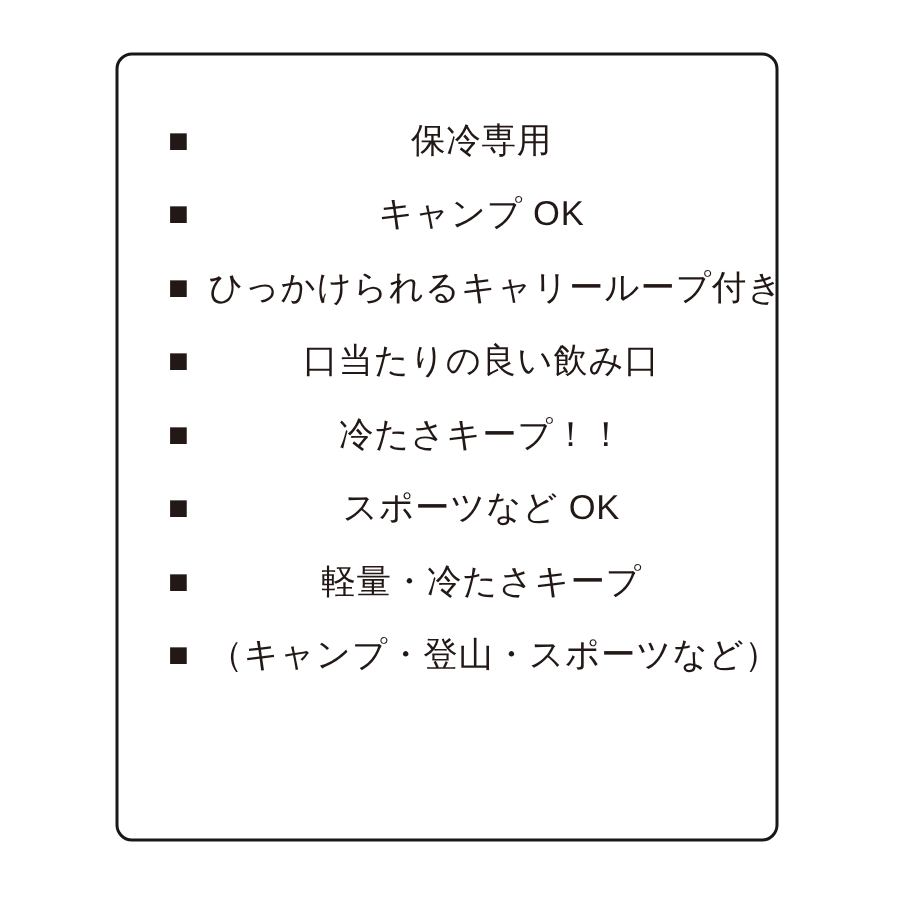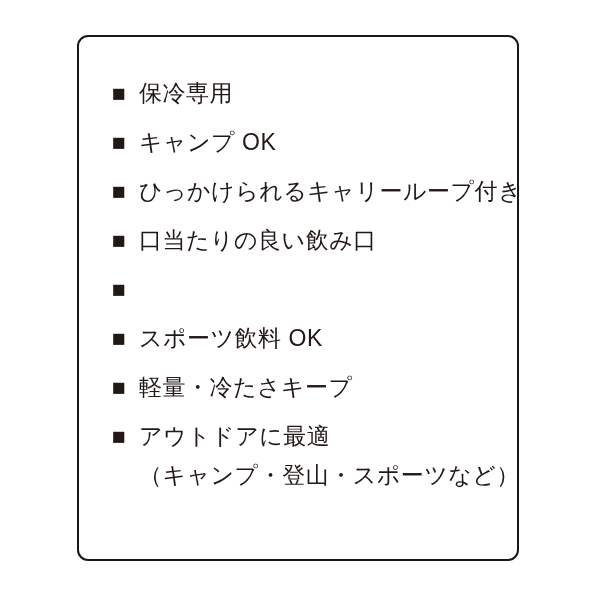--- a/index.html
+++ b/index.html
@@ -39,20 +39,21 @@
     flex: 0 0 27px;
     width: 27px;
     color: #221815;
   }
   .feature-text {
     flex: 1 1 auto;
     min-width: 0;
   }
   .feature-line {
     white-space: nowrap;
+    text-align: center;
   }
 </style>
 </head>
 <body>
 
 <div class="feature-box">
 
   <div class="feature-item">
     <span class="bullet">■</span>
     <div class="feature-text">
@@ -77,38 +78,38 @@
   <div class="feature-item">
     <span class="bullet">■</span>
     <div class="feature-text">
       <div class="feature-line">口当たりの良い飲み口</div>
     </div>
   </div>
 
   <div class="feature-item">
     <span class="bullet">■</span>
     <div class="feature-text">
+      <div class="feature-line">冷たさキープ！！</div>
     </div>
   </div>
 
   <div class="feature-item">
     <span class="bullet">■</span>
     <div class="feature-text">
-      <div class="feature-line">スポーツ飲料 OK</div>
+      <div class="feature-line">スポーツなど OK</div>
     </div>
   </div>
 
   <div class="feature-item">
     <span class="bullet">■</span>
     <div class="feature-text">
       <div class="feature-line">軽量・冷たさキープ</div>
     </div>
   </div>
 
   <div class="feature-item">
     <span class="bullet">■</span>
     <div class="feature-text">
-      <div class="feature-line">アウトドアに最適</div>
       <div class="feature-line">（キャンプ・登山・スポーツなど）</div>
     </div>
   </div>
 
 </div>
 
 </body></html>

